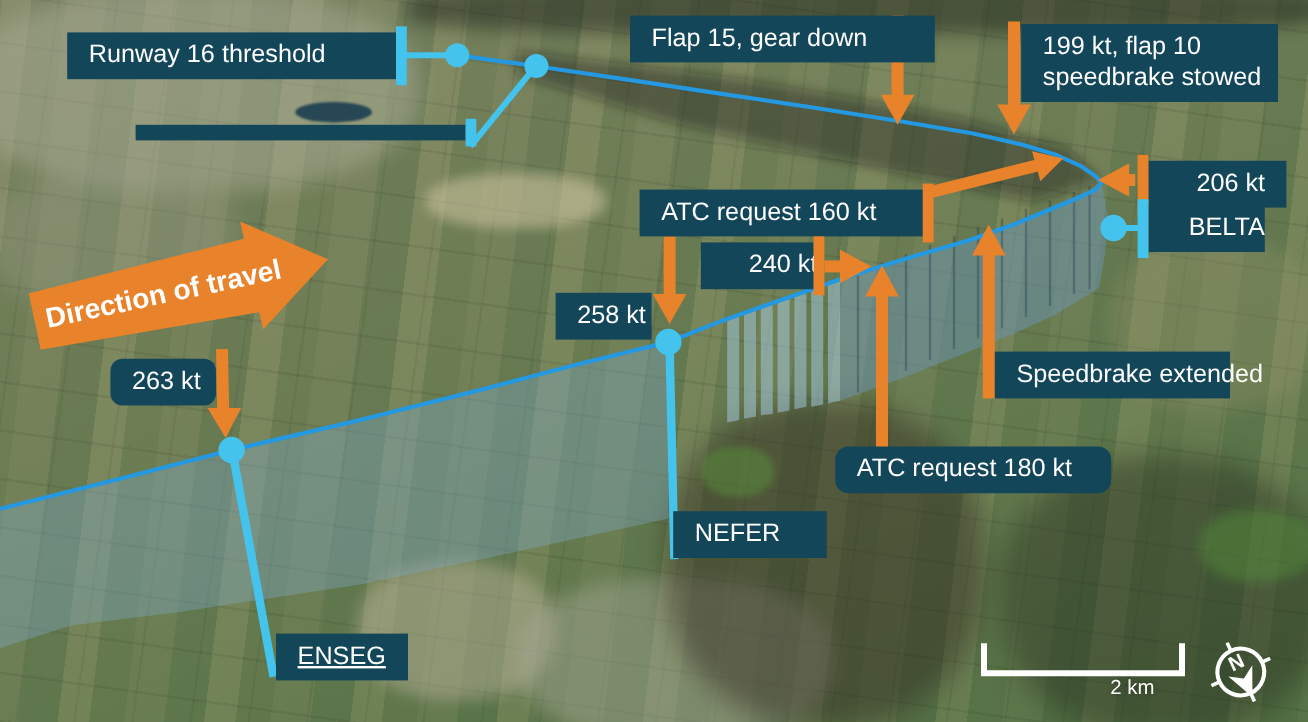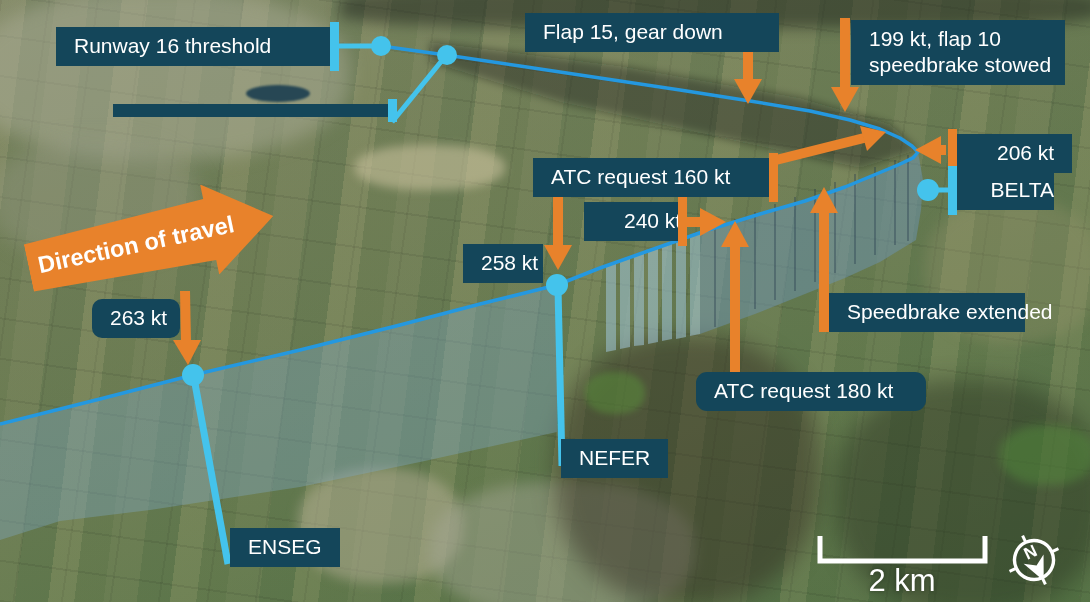--- a/index.html
+++ b/index.html
@@ -28,37 +28,37 @@
   #lbl-flap15{left:525px; top:13px; width:254px;}
   #lbl-flap10{left:851px; top:20px; width:214px;}
   #lbl-atc160{left:533px; top:142px; width:236px;margin-top:16px;}
   #lbl-206{left:957px; top:134px; width:115px;padding-left:40px;}
   #lbl-belta{left:957px; top:171px; width:97px;text-align:right;}
   #lbl-258{left:463px; top:200px; width:80px;margin-top:44px;}
   #lbl-240{left:584px; top:202px; width:94px;padding-left:40px;}
   #lbl-sbext{left:829px; top:293px; width:196px;}
   #lbl-atc180{left:696px; top:372px; width:230px;border-radius:11px;}
   #lbl-263{left:92px; top:299px; width:88px;border-radius:10px;}
-  #lbl-nefer{left:561px; top:439px; width:107px;}
-  #lbl-enseg{left:230px; top:528px; width:110px;}
+  #lbl-nefer{left:561px; top:426px; width:128px;}
+  #lbl-enseg{left:230px; top:528px; width:110px;text-decoration:underline;}
   
   #dir-banner{
     position:absolute; left:26px; top:196px; width:250px; height:92px; z-index:6;
     transform:rotate(-12deg);
     background:#E8822B;
     clip-path:polygon(0% 24%, 74% 16%, 74% 0%, 100% 50%, 74% 100%, 74% 84%, 0% 76%);
   }
   #dir-banner span{
     position:absolute; left:10px; top:50%; transform:translateY(-50%);
     color:#fff; font-size:23.5px; font-weight:bold; white-space:nowrap;
   }
   
   #scale-label{
     position:absolute; left:842px; top:563px; width:120px; z-index:6;
-    color:#fff; font-size:31px; text-align:center;
+    color:#fff; font-size:17px; text-align:right;
     text-shadow:0 0 4px rgba(0,0,0,.35);
   }
   #annot-svg{position:absolute; left:0; top:0; z-index:3;}
   #deco-svg{position:absolute; left:0; top:0; z-index:6;}
 </style>
 </head>
 <body>
 
 <div id="stage">
 

